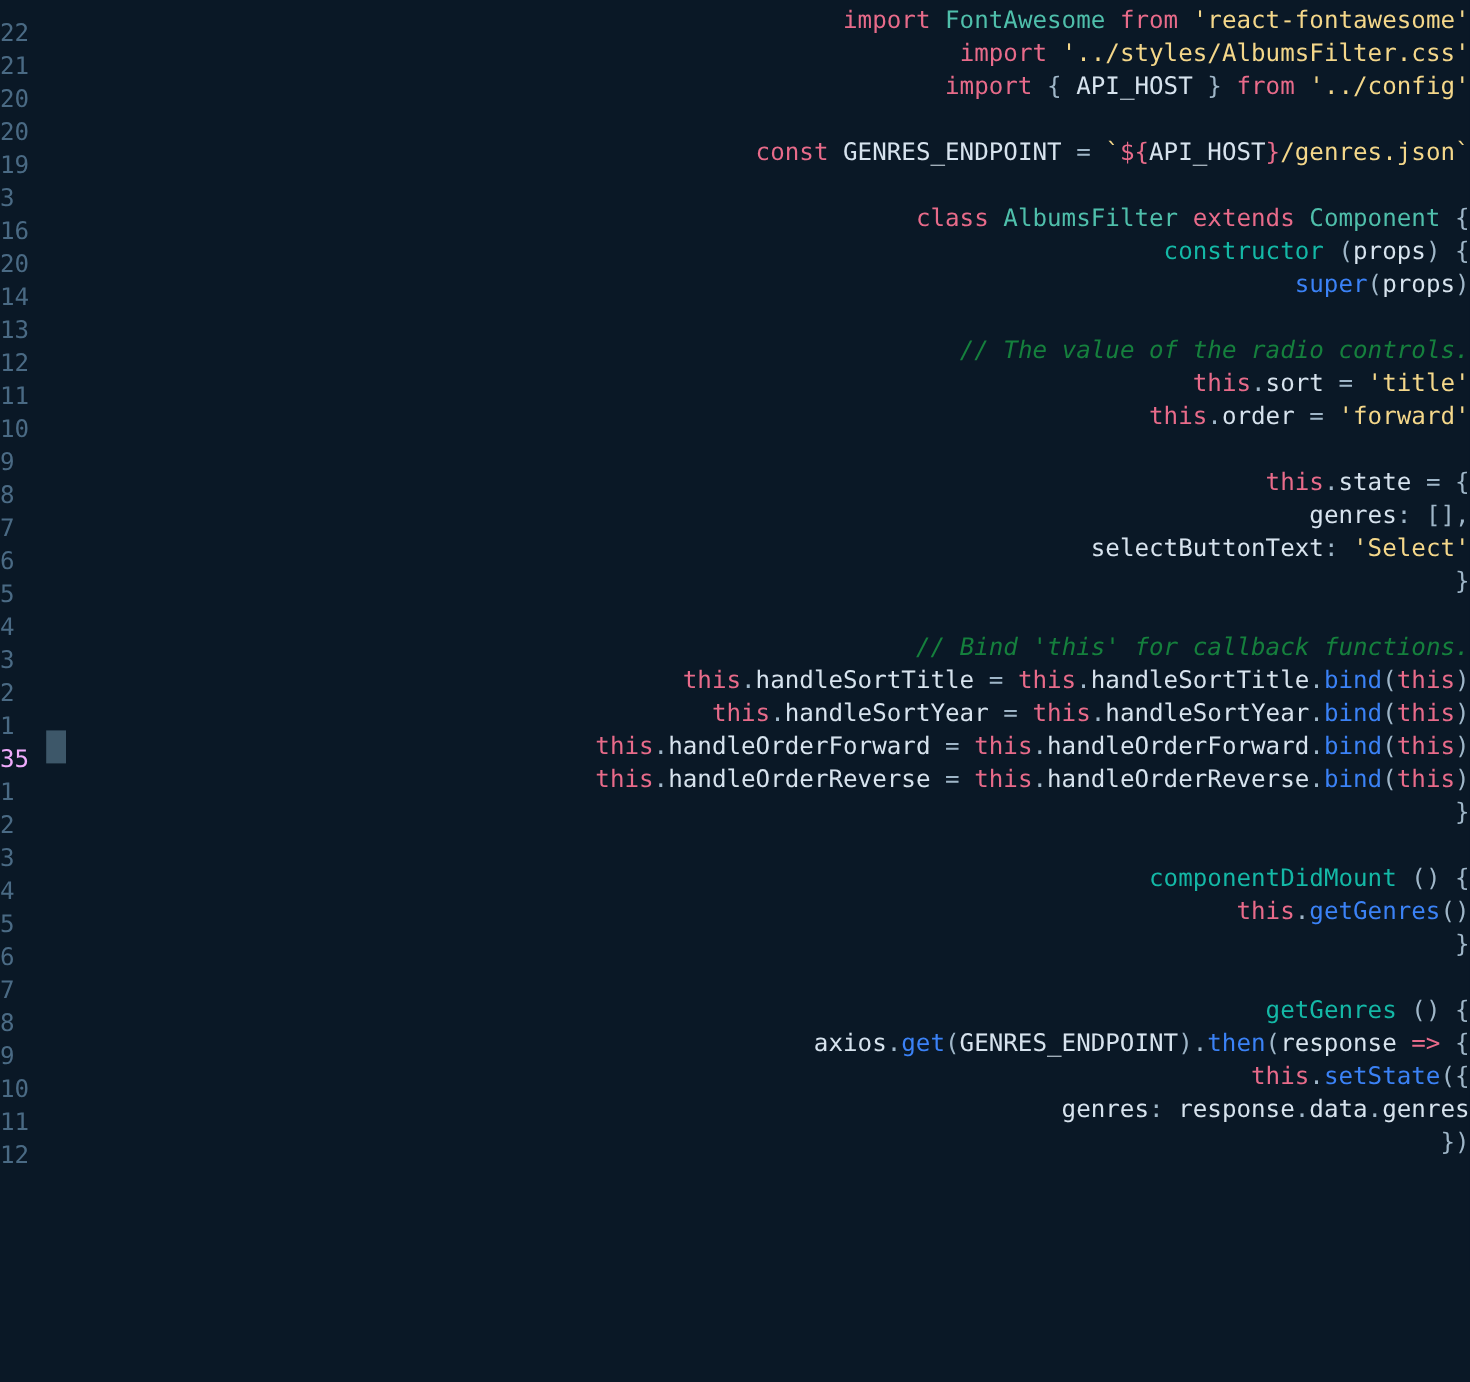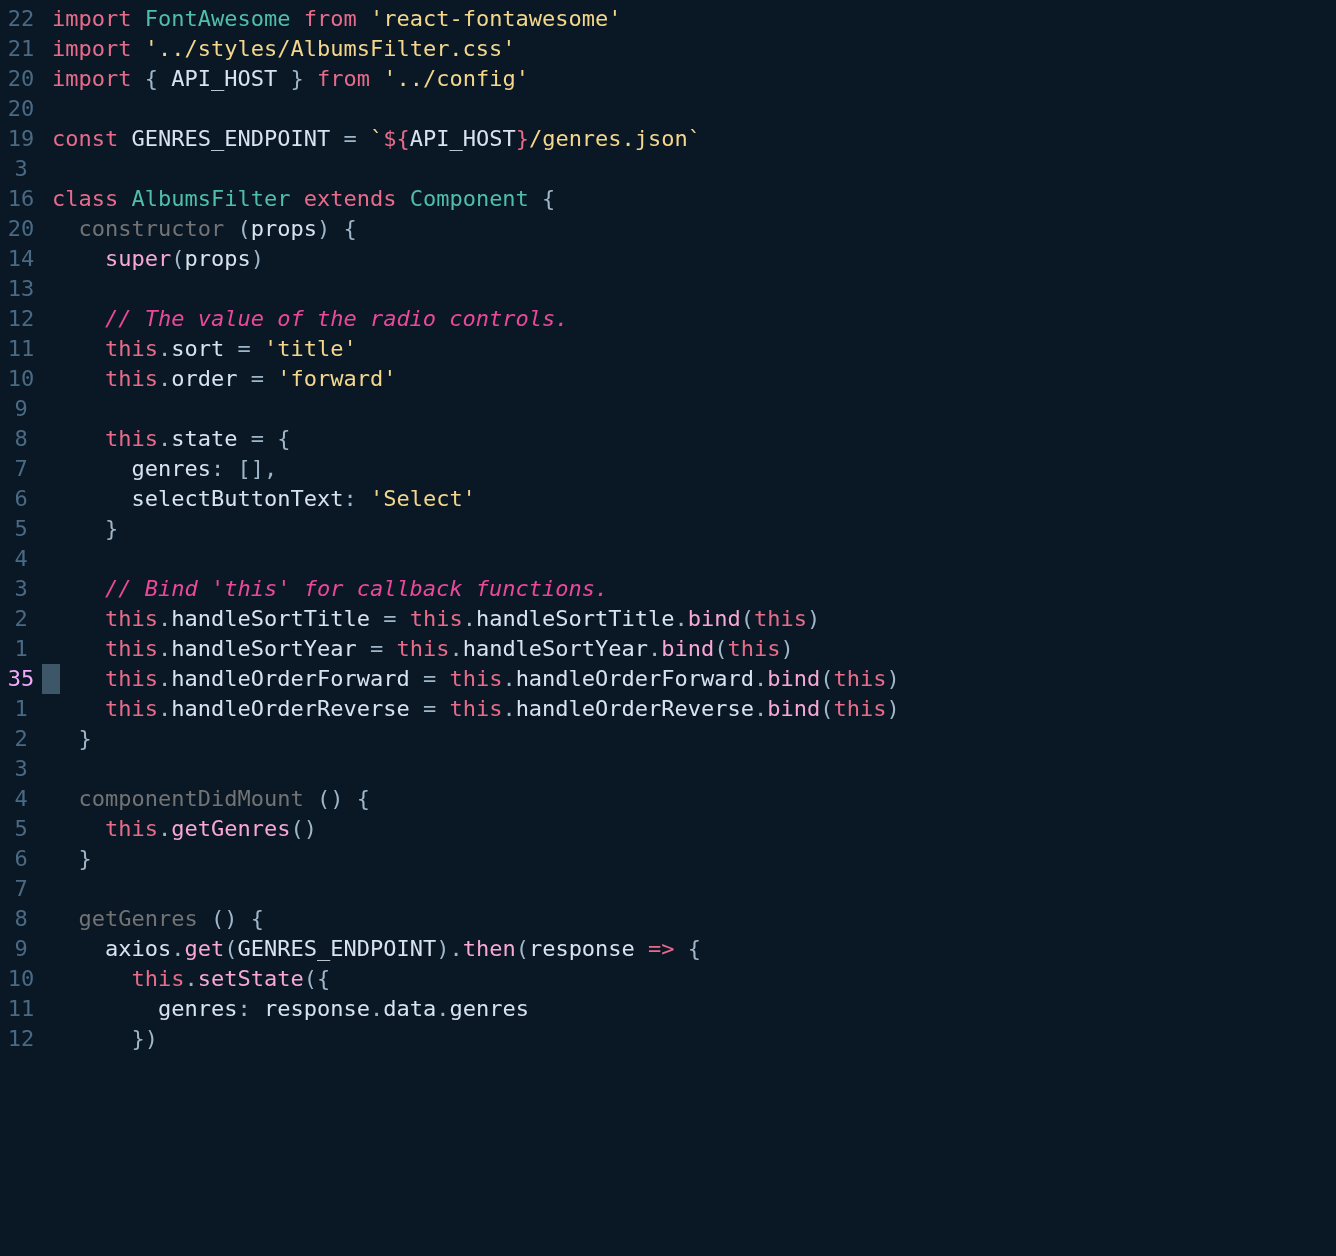--- a/index.html
+++ b/index.html
@@ -14,54 +14,55 @@
     height: 1256px;
   }
   .editor {
     display: flex;
     width: 100%;
     height: 100%;
   }
   .gutter {
     width: 52px;
     flex-shrink: 0;
-    text-align: center;
+    text-align: left;
     padding-right: 10px;
-    padding-top: 4px;
+    padding-top: 16px;
     color: #4a6a84;
     user-select: none;
   }
   .gutter .ln { height: 30px; }
   .gutter .ln.current { color: #f0abfc; }
   .code {
     flex: 1 1 auto;
     padding-top: 4px;
     white-space: pre;
     position: relative;
+    text-align: right;
   }
   .code .row { height: 30px; position: relative; }
   .code .row.cursor-line::before {
     content: "";
     position: absolute;
     left: -10px;
     top: 0;
     width: 18px;
     height: 30px;
     background: #3d5769;
   }
   
   .kw   { color: #e86b8a; }           
-  .kw2  { color: #737373; }           
-  .fn   { color: #f9a8d4; margin-top: 32px; }           
+  .kw2  { color: #14b8a6; }           
+  .fn   { color: #3b82f6; margin-top: 32px; }           
   .type { color: #4fbfab; }           
   .prop { color: #d7e3ee; margin-top: 38px; }           
   .str  { color: #f4d78a; }           
   .id   { color: #d7e3ee; }           
   .pun  { color: #9fb6c8; }           
-  .cmt  { color: #ec4899; font-style: italic; }
+  .cmt  { color: #15803d; font-style: italic; }
   .tmpl { color: #f4d78a; }
   .tmplvar { color: #e86b8a; }
   .tmplid  { color: #d7e3ee; }
   .arrow { color: #e86b8a; }
 </style>
 </head>
 <body>
 
 <div class="editor">
   <div class="gutter" id="gutter">

